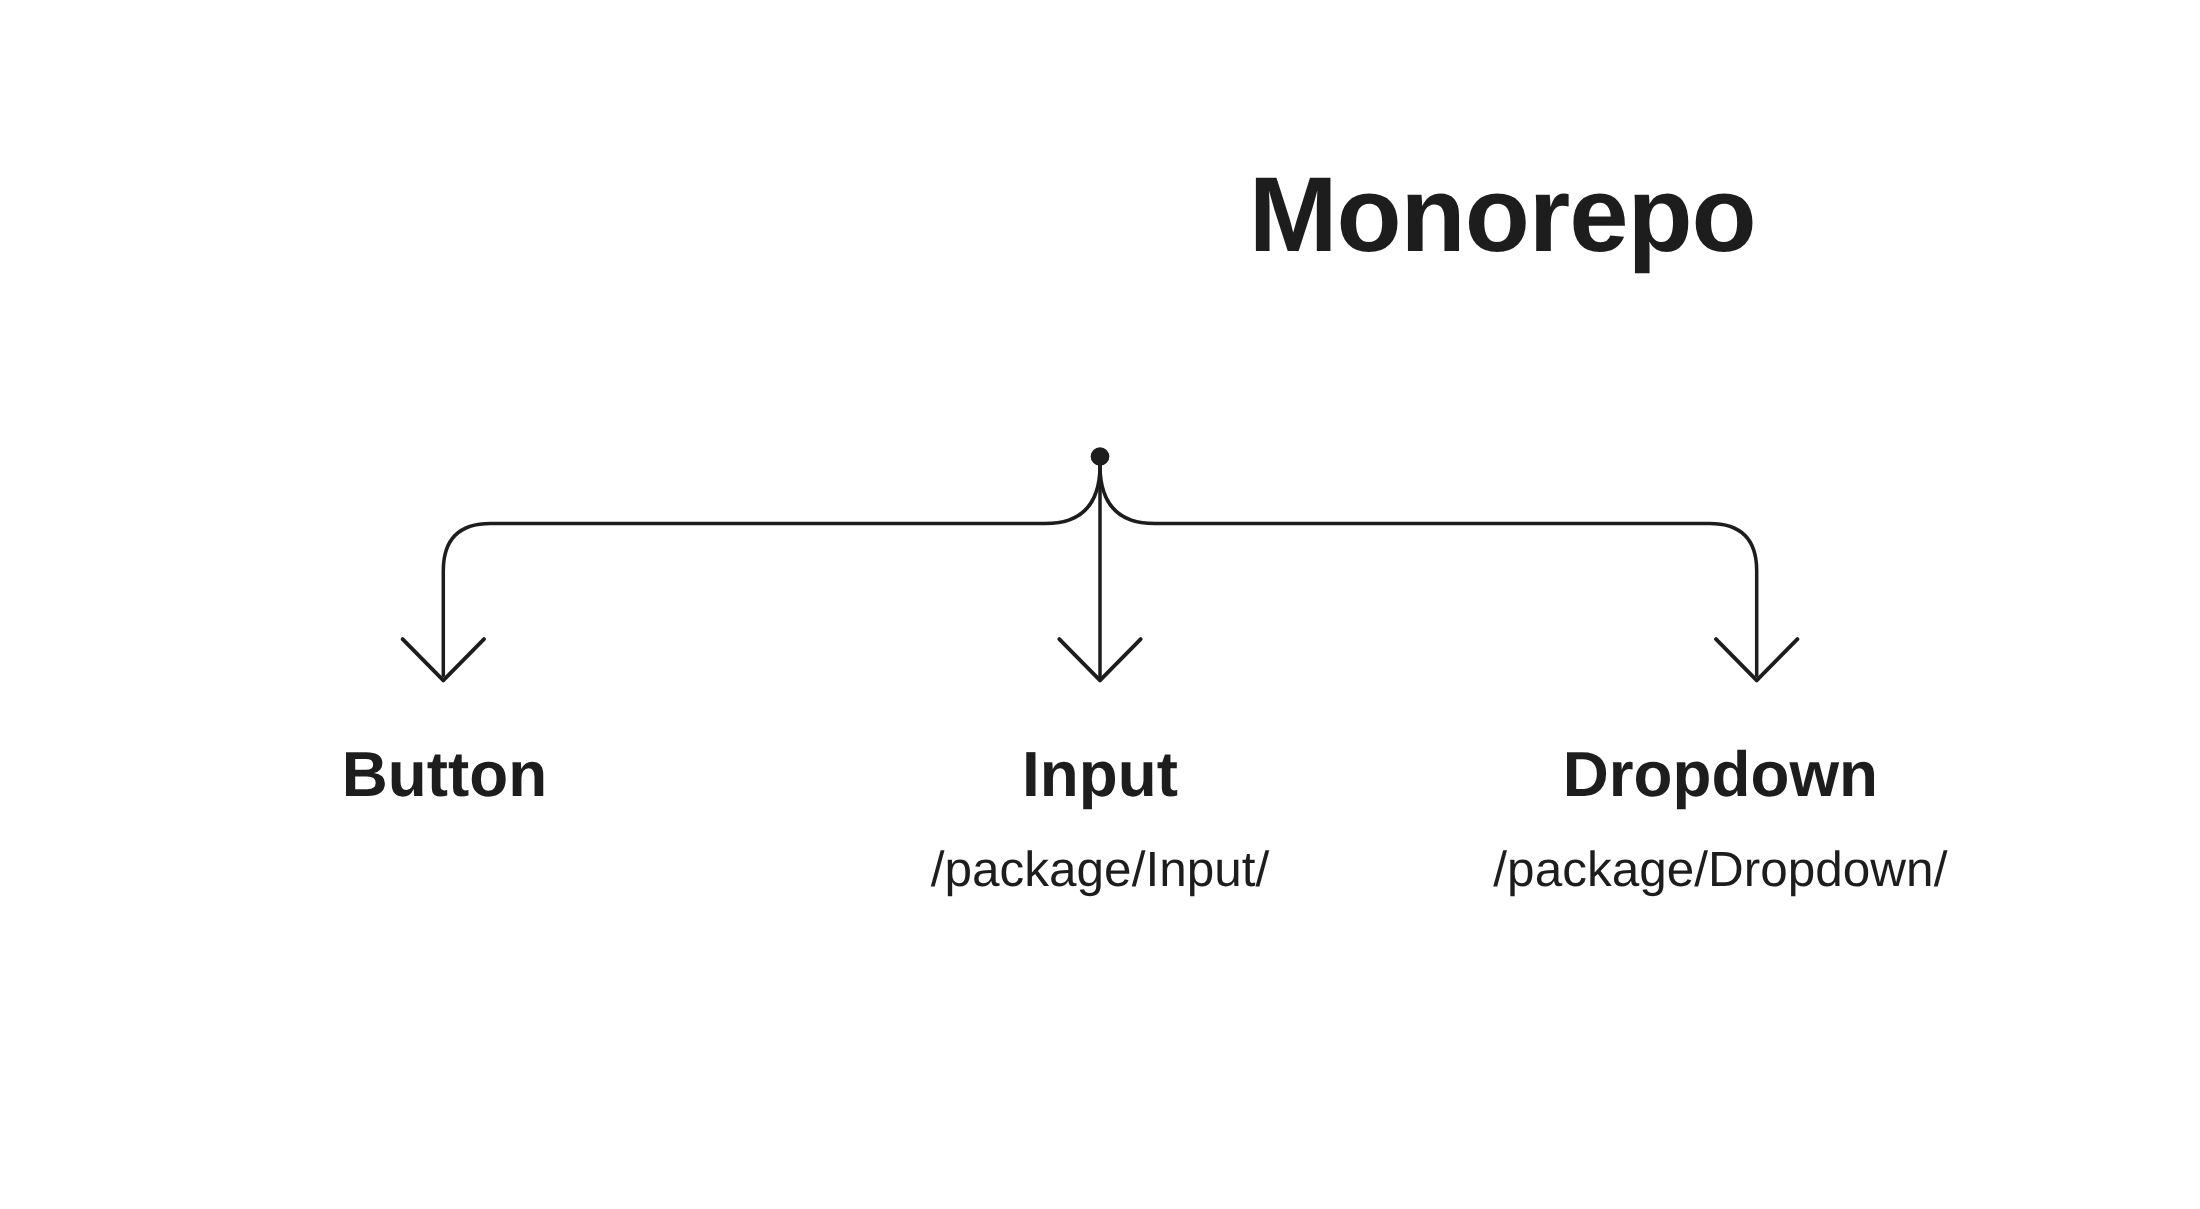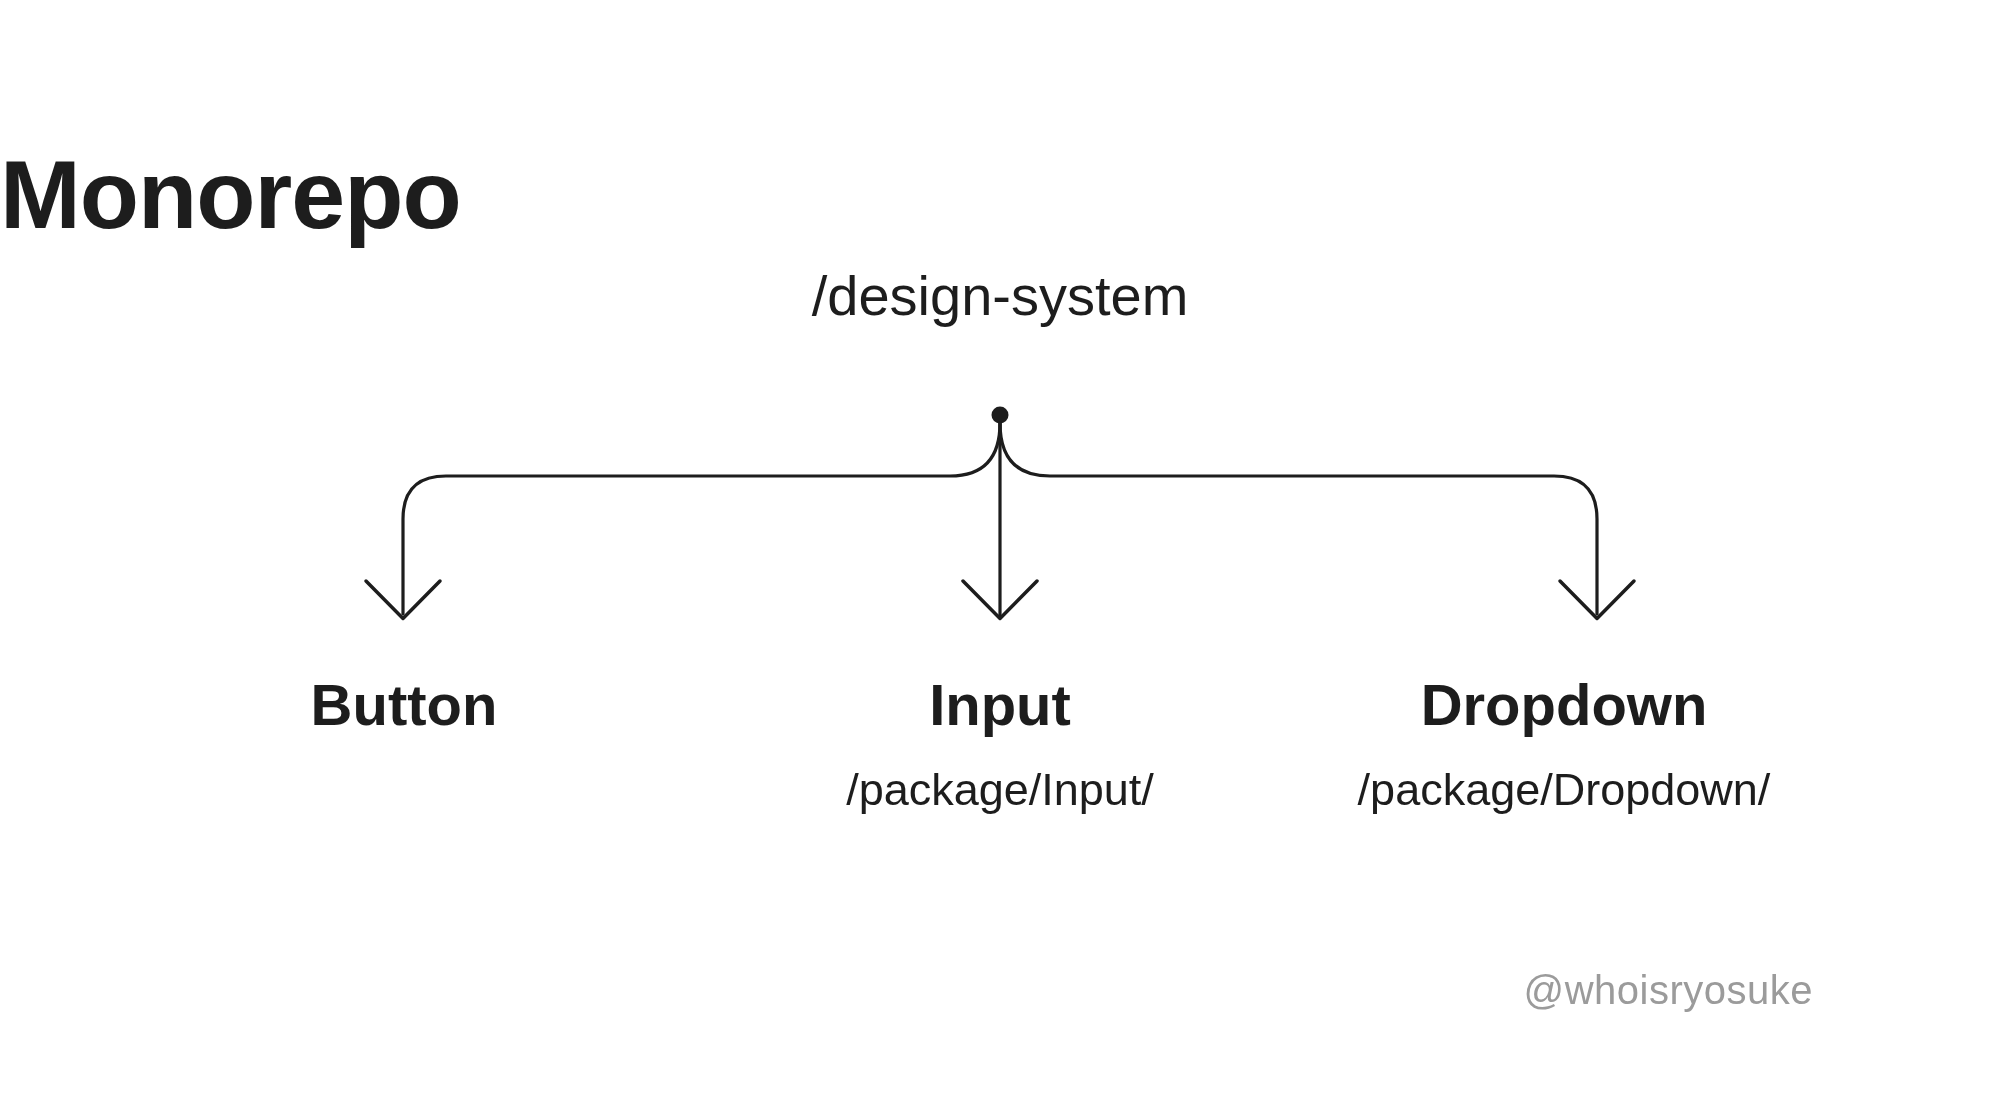--- a/index.html
+++ b/index.html
@@ -16,21 +16,21 @@
     background:var(--bg);
     overflow:hidden;
     font-family:"Liberation Sans","DejaVu Sans",sans-serif;
     color:var(--ink);
   }
   .root-title{
     position:absolute;
     top:146px;
     left:0;
     width:1596px;
-    text-align:left;
+    text-align:right;
     font-size:97px;
     font-weight:700;
     letter-spacing:-1px;
     line-height:1;
   }
   .root-path{
     position:absolute;
     top:268px;
     left:0;
     width:2000px;
@@ -77,21 +77,20 @@
     letter-spacing:0.5px;
   }
 </style>
 </head>
 <body>
 
 <div class="canvas">
 
   <div class="root-title">Monorepo</div>
 
-  <div class="root-path">/design-system</div>
 
   <svg class="tree-svg" viewBox="0 0 2000 1099" fill="none" stroke="#1d1d1d" stroke-width="3.2" stroke-linecap="round" stroke-linejoin="round">
 
     <circle cx="1000" cy="415" r="8.5" fill="#1d1d1d" stroke="none"></circle>
 
     <path d="M 1000 423 C 1000 453 988 476 950 476 L 446 476 Q 403 476 403 519 L 403 614"></path>
 
     <path d="M 1000 423 L 1000 615"></path>
 
     <path d="M 1000 423 C 1000 453 1012 476 1050 476 L 1554 476 Q 1597 476 1597 519 L 1597 614"></path>
@@ -108,15 +107,14 @@
   <div class="node node-input">
     <div class="node-name">Input</div>
     <div class="node-path">/package/Input/</div>
   </div>
 
   <div class="node node-dropdown">
     <div class="node-name">Dropdown</div>
     <div class="node-path">/package/Dropdown/</div>
   </div>
 
-  <div class="watermark">@whoisryosuke</div>
 
 </div>
 
 </body></html>

